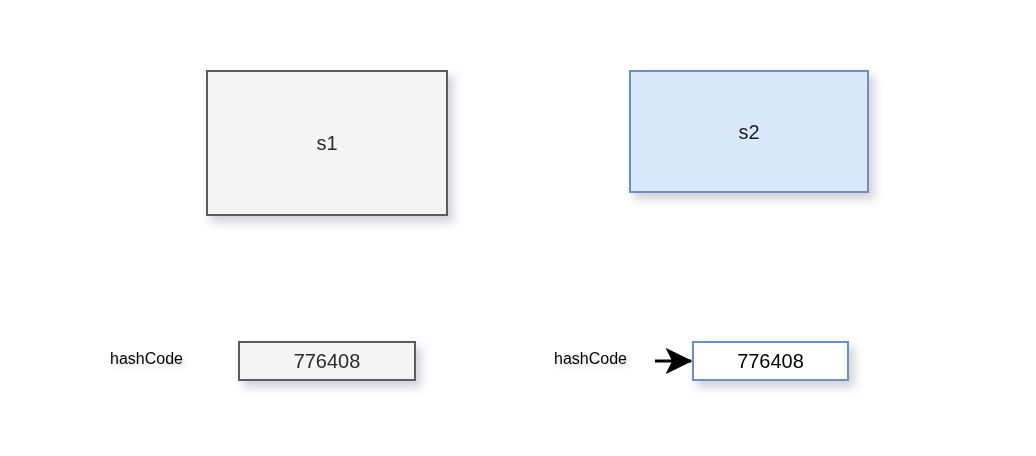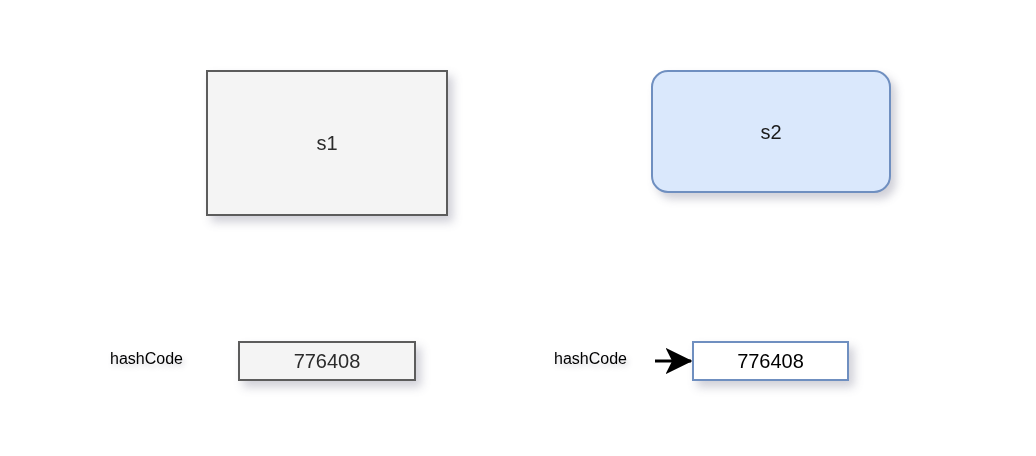--- a/index.html
+++ b/index.html
@@ -46,21 +46,21 @@
   
   .node--blue-outline {
     background: #ffffff;
     border-color: #6f8fc0;
     color: #000000;
     box-shadow: 5px 6px 9px rgba(100, 100, 125, 0.30);
   }
 
   
   #box-s1      { left: 206px; top: 70px;  width: 242px; height: 146px; }
-  #box-s2      { left: 651px; top: 70px;  width: 240px; height: 123px; border-radius: 17px; }
+  #box-s2      { left: 629px; top: 70px;  width: 240px; height: 123px; }
   #box-hash-s1 { left: 238px; top: 341px; width: 178px; height: 40px;  }
   #box-hash-s2 { left: 692px; top: 341px; width: 157px; height: 40px;  }
 
   .node-label {
     font-size: 20px;
     line-height: 1;
     white-space: nowrap;
   }
   .value-label {
     font-size: 20px;

